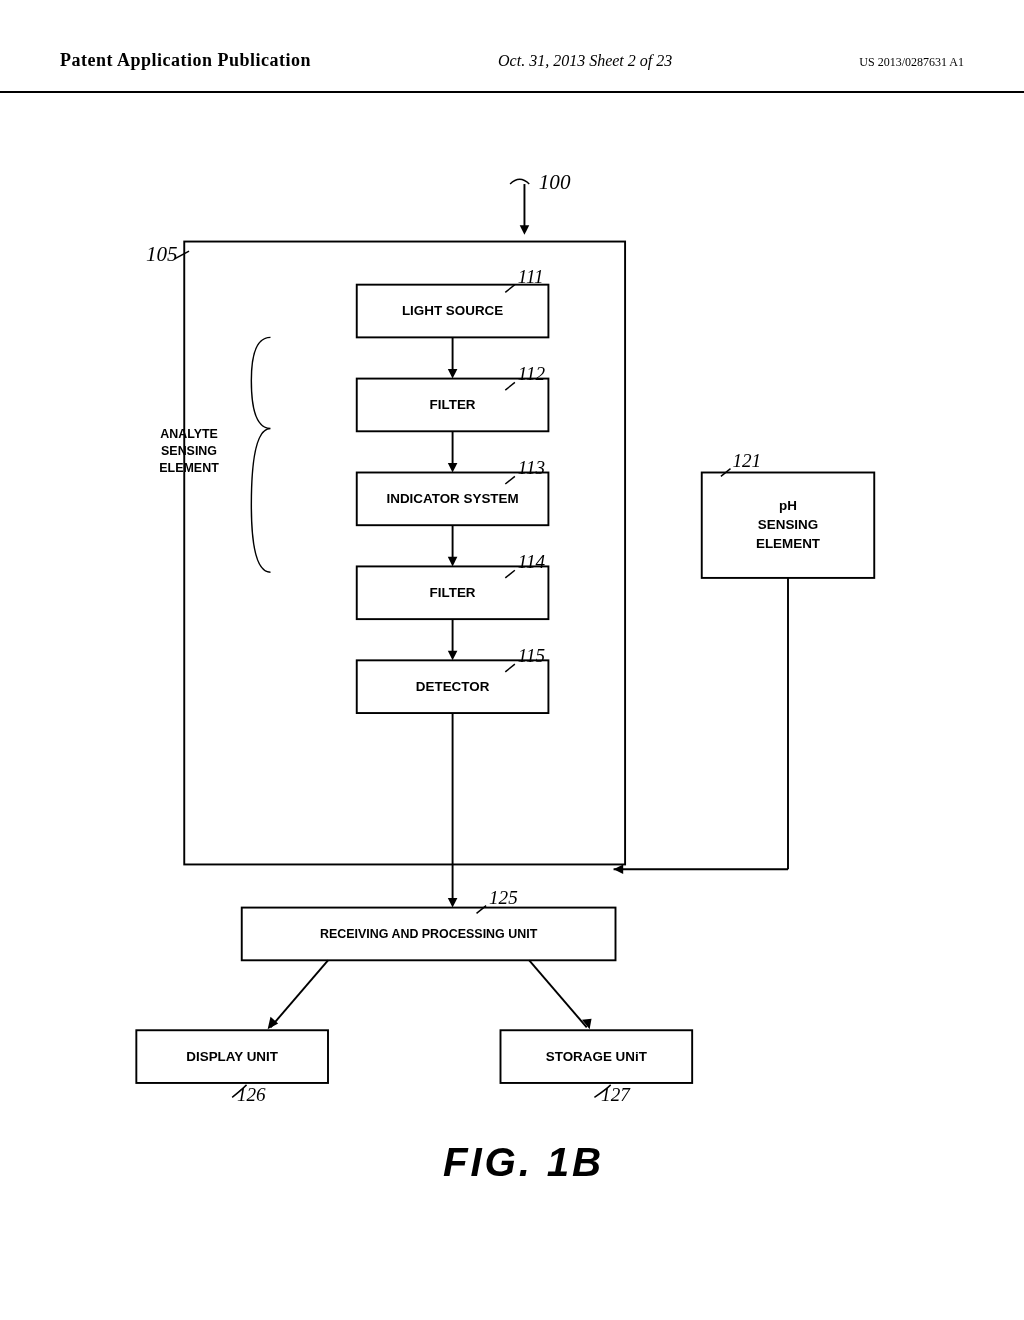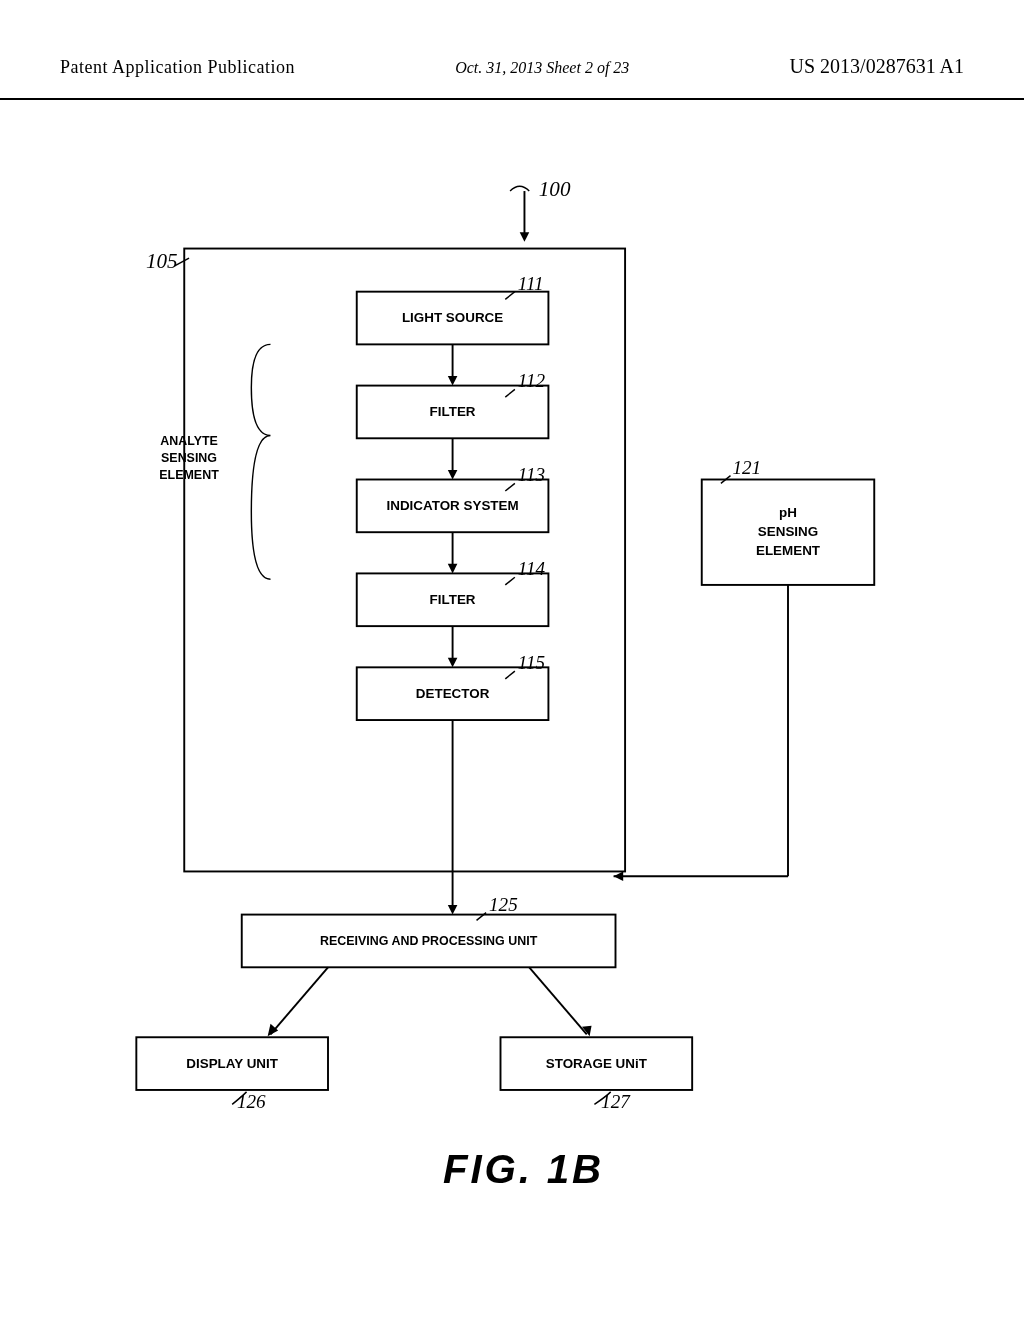--- a/index.html
+++ b/index.html
@@ -14,30 +14,30 @@
 
     
     .header {
       display: flex;
       justify-content: space-between;
       align-items: baseline;
       padding: 40px 60px 20px 60px;
       border-bottom: 2px solid #000;
     }
     .header-left {
-      font-weight: normal;
+      font-weight: bold;
       font-size: 18px;
       letter-spacing: 0.5px;
     }
     .header-center {
       font-size: 16px;
       font-style: italic;
     }
     .header-right {
-      font-size: 20px;
+      font-size: 12px;
       margin-top: 15px;
     }
 
     
     .diagram-area {
       position: relative;
       width: 100%;
       height: 1150px;
       padding-left: 24px;
     }

